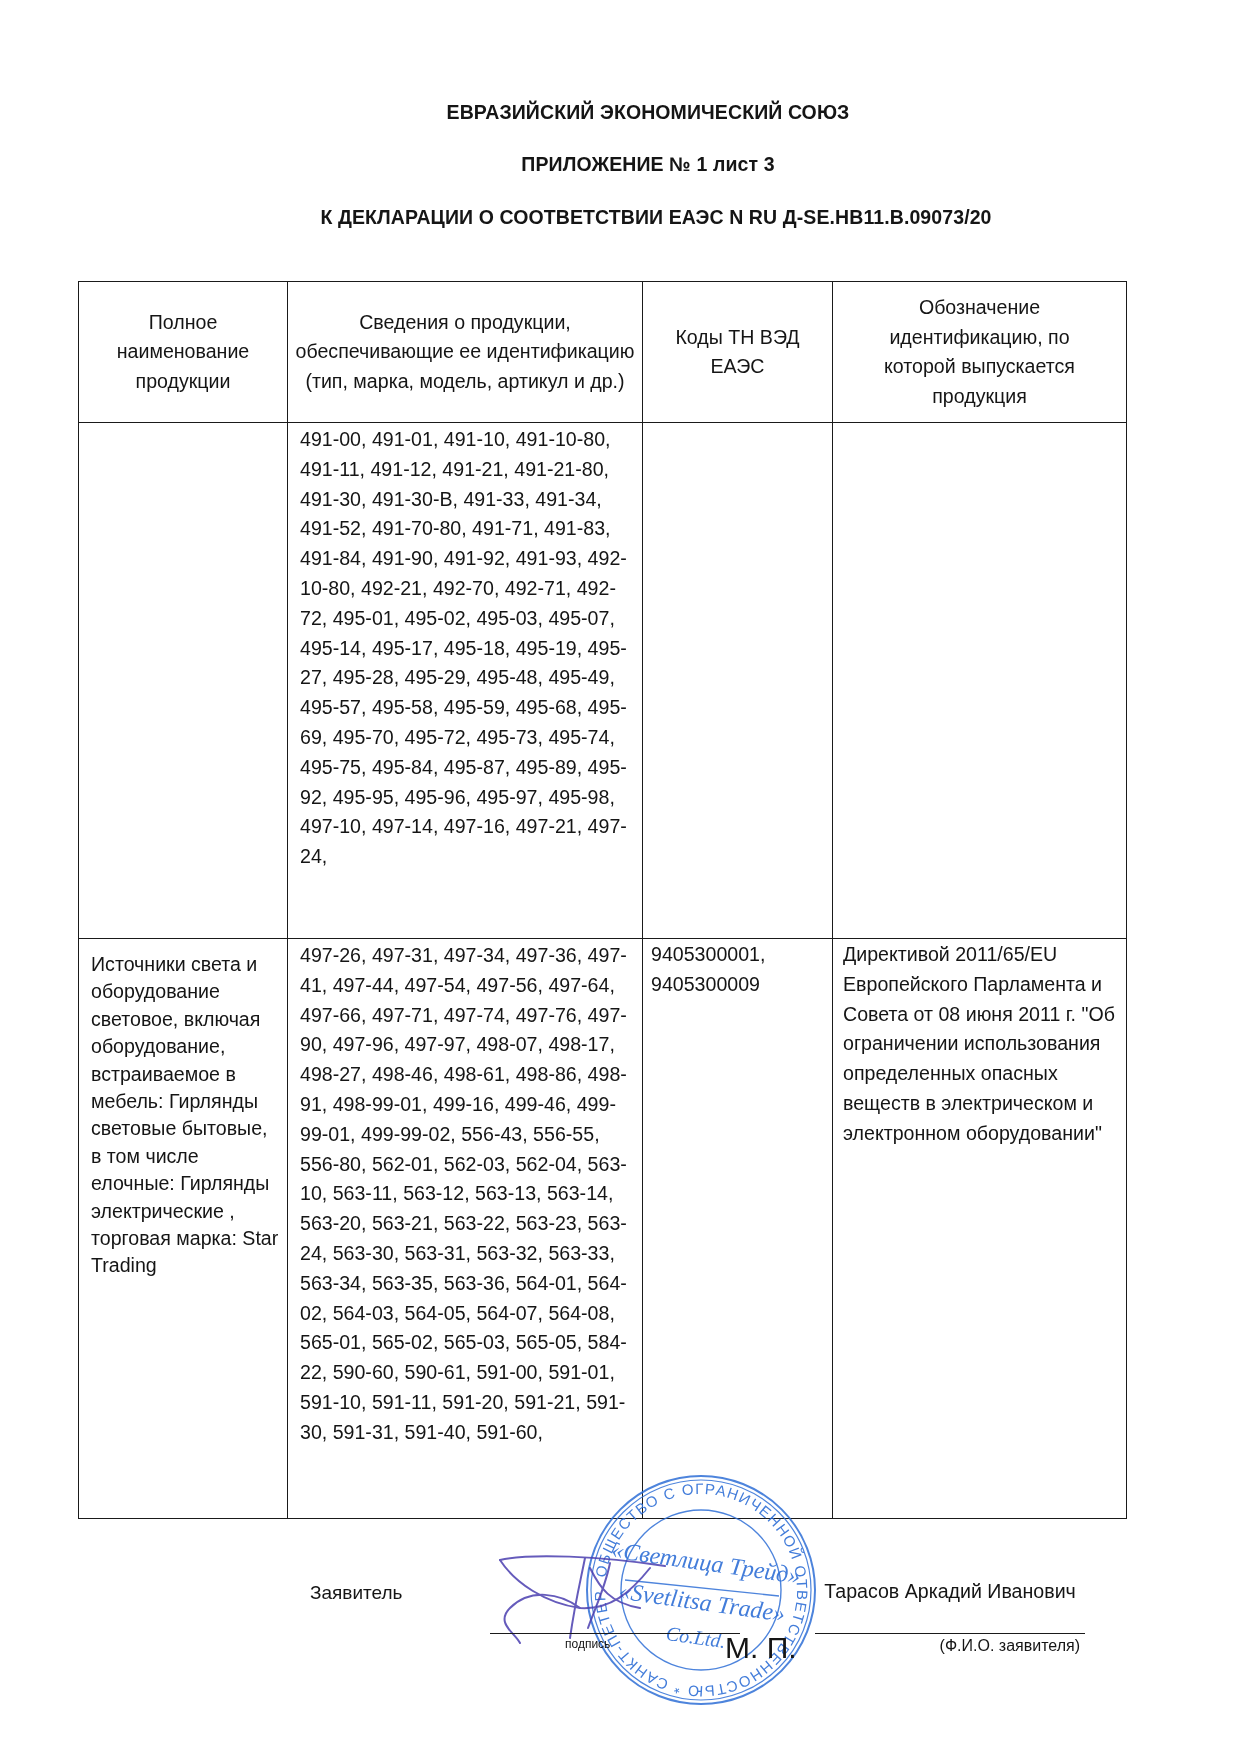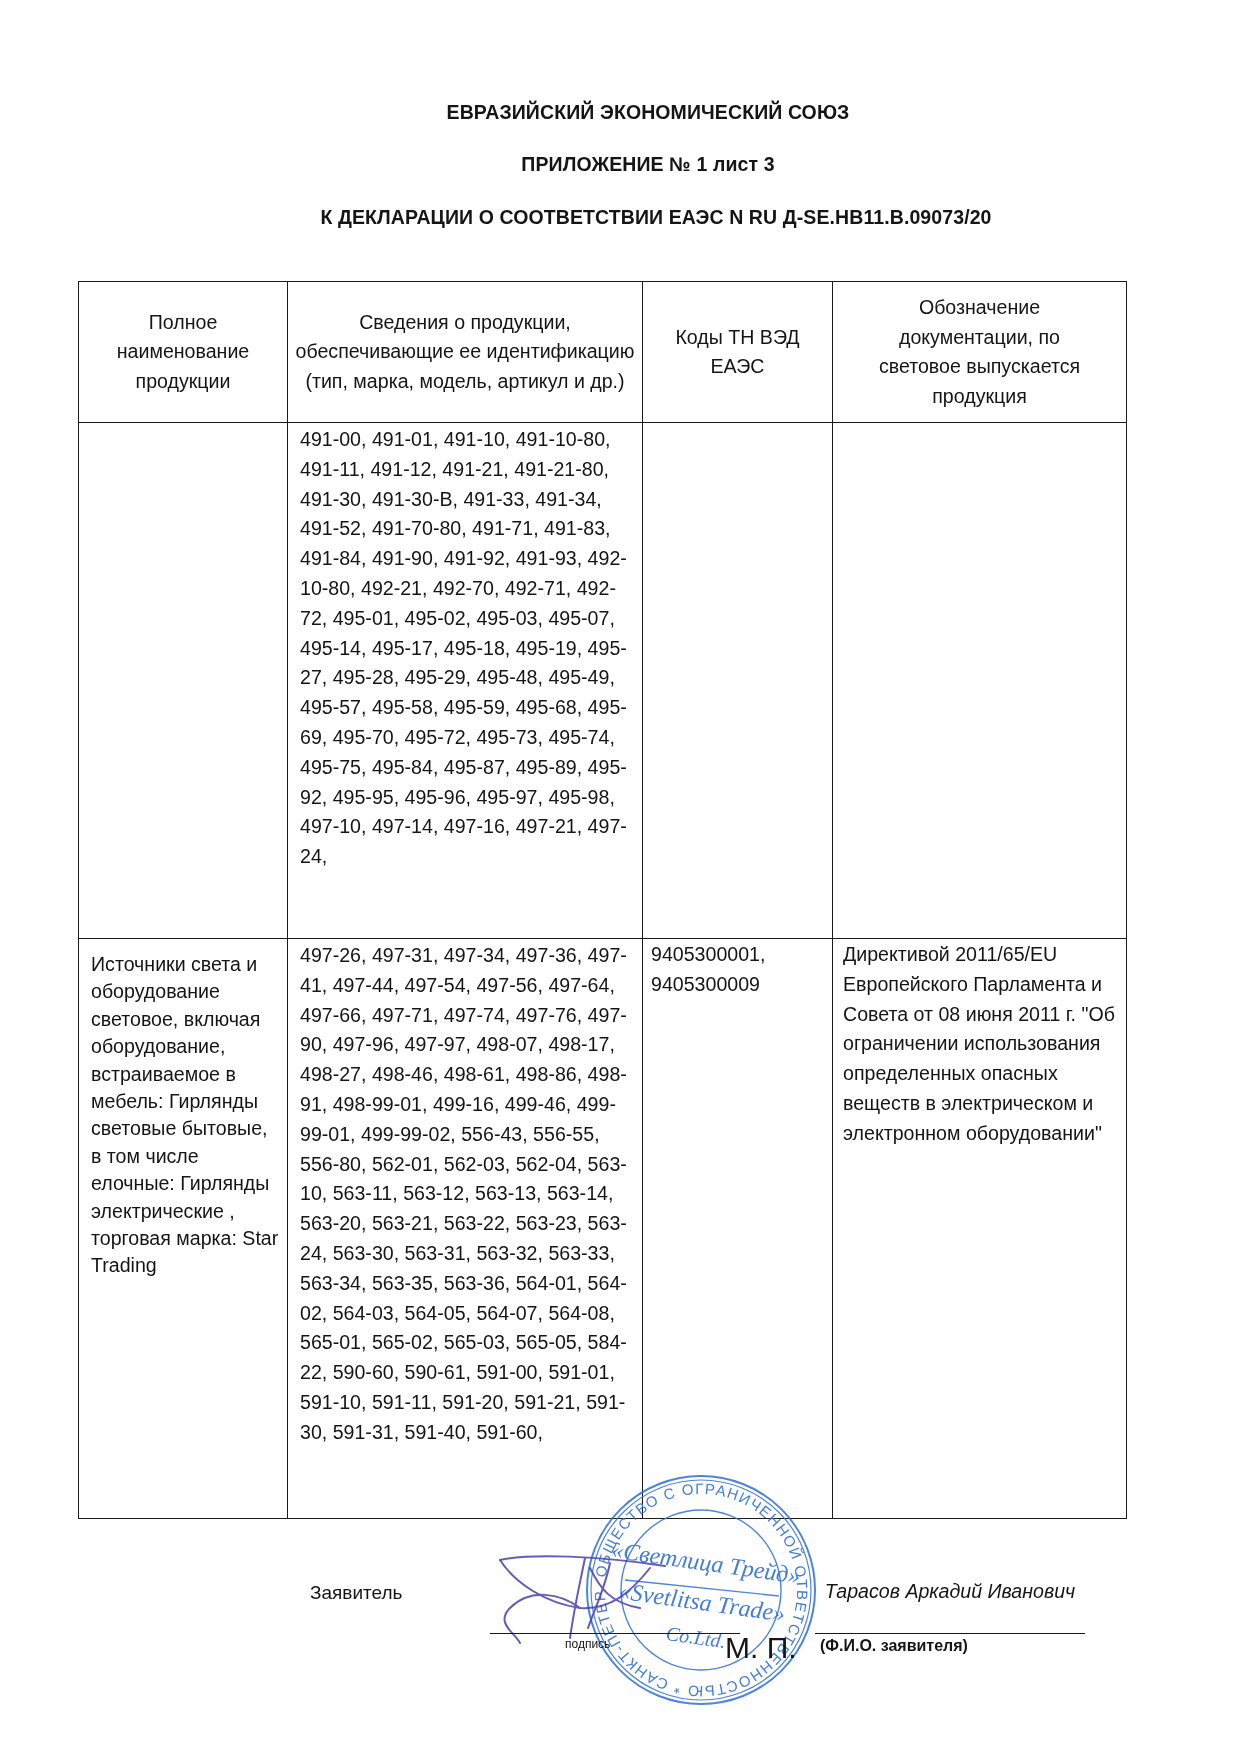--- a/index.html
+++ b/index.html
@@ -43,22 +43,22 @@
   .doc { padding: 1px 6px 0 10px !important; }
 
   .sign-area { position: absolute; left: 0; top: 0; width: 1240px; height: 1753px; pointer-events: none; }
   .sign-area * { pointer-events: auto; }
   .applicant { position: absolute; left: 310px; top: 1582px; font-size: 19px; }
   .line { position: absolute; height: 0; border-top: 1.4px solid #1a1a1a; }
   #line-sig { left: 490px; top: 1633px; width: 250px; }
   #line-name { left: 815px; top: 1633px; width: 270px; }
   .caption-sig { position: absolute; left: 565px; top: 1637px; font-size: 12px; }
   .mp { position: absolute; left: 725px; top: 1631px; font-size: 30px; }
-  .fullname { position: absolute; left: 820px; top: 1580px; width: 260px; text-align: center; font-size: 19.6px; line-height: 22px; font-style: italic; }
-  .caption-name { position: absolute; left: 820px; top: 1637px; width: 260px; text-align: left; font-size: 16px; font-weight: bold; }
+  .fullname { position: absolute; left: 820px; top: 1580px; width: 260px; text-align: center; font-size: 19.6px; line-height: 22px; }
+  .caption-name { position: absolute; left: 820px; top: 1637px; width: 260px; text-align: right; font-size: 16px; }
 
   .stamp { position: absolute; left: 583px; top: 1472px; width: 236px; height: 236px; }
   .signature { position: absolute; left: 490px; top: 1548px; width: 180px; height: 100px; }
 </style>
 </head>
 <body>
 
 <div class="title" id="t1">ЕВРАЗИЙСКИЙ ЭКОНОМИЧЕСКИЙ СОЮЗ</div>
 <div class="title" id="t2">ПРИЛОЖЕНИЕ № 1 лист 3</div>
 <div class="title" id="t3">К ДЕКЛАРАЦИИ О СООТВЕТСТВИИ ЕАЭС N RU Д-SE.HB11.B.09073/20</div>
@@ -75,21 +75,21 @@
     <th>
           <span class="hdr">Полное наименование продукции</span>
         </th>
     <th>
           <span class="hdr">Сведения о продукции, обеспечивающие ее идентификацию (тип, марка, модель, артикул и др.)</span>
         </th>
     <th>
           <span class="hdr" style="padding:0 22px">Коды ТН ВЭД ЕАЭС</span>
         </th>
     <th>
-          <span class="hdr" style="padding:0 26px">Обозначение документации, по световое выпускается продукция</span>
+          <span class="hdr" style="padding:0 26px">Обозначение идентификацию, по которой выпускается продукция</span>
         </th>
   </tr>
   <tr class="r1">
     <td></td>
     <td class="codes">491-00, 491-01, 491-10, 491-10-80, 491-11, 491-12, 491-21, 491-21-80, 491-30, 491-30-B, 491-33, 491-34, 491-52, 491-70-80, 491-71, 491-83, 491-84, 491-90, 491-92, 491-93, 492-10-80, 492-21, 492-70, 492-71, 492-72, 495-01, 495-02, 495-03, 495-07, 495-14, 495-17, 495-18, 495-19, 495-27, 495-28, 495-29, 495-48, 495-49, 495-57, 495-58, 495-59, 495-68, 495-69, 495-70, 495-72, 495-73, 495-74, 495-75, 495-84, 495-87, 495-89, 495-92, 495-95, 495-96, 495-97, 495-98, 497-10, 497-14, 497-16, 497-21, 497-24,</td>
     <td class="hs"></td>
     <td class="doc"></td>
   </tr>
   <tr class="r2">
     <td class="name-cell">

